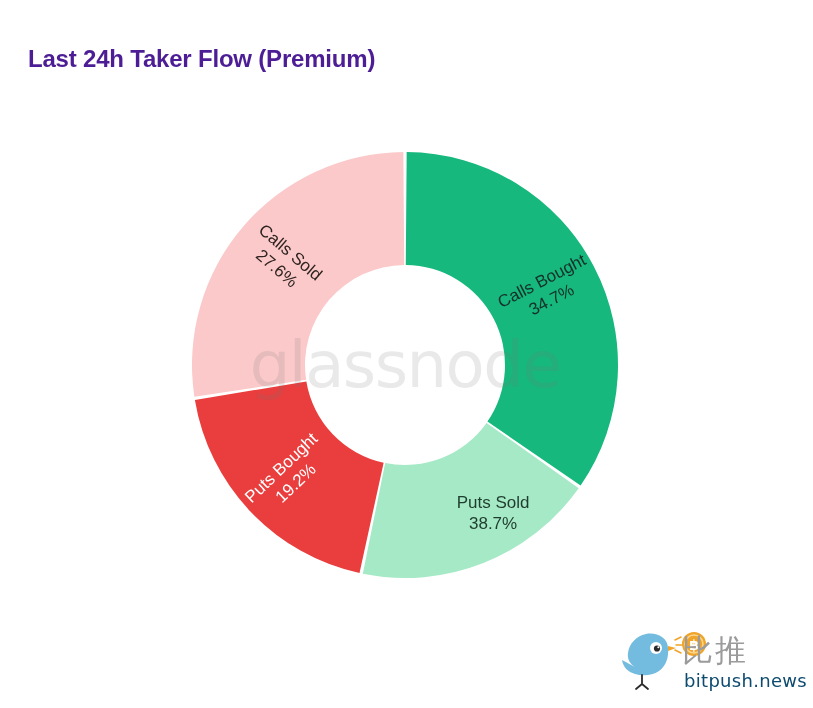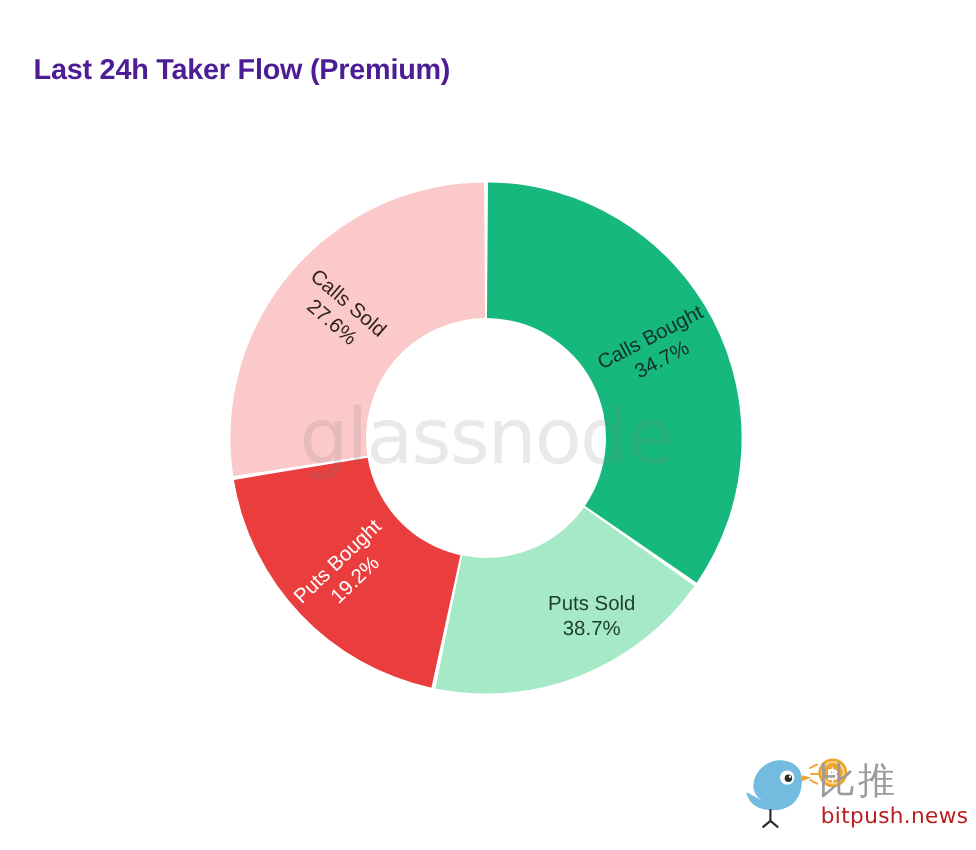--- a/index.html
+++ b/index.html
@@ -74,21 +74,21 @@
     color: #9b9b9b;
     letter-spacing: 2px;
     font-family: "DejaVu Sans", sans-serif;
     text-align: center;
   }
   #brand-url {
     position: absolute;
     left: 684px;
     top: 670px;
     font-size: 18px;
-    color: #b91c1c;
+    color: #0c4a6e;
     letter-spacing: 0.3px;
     font-family: "DejaVu Sans", sans-serif;
   }
 </style>
 </head>
 <body>
 
 <div id="chart-title">Last 24h Taker Flow (Premium)</div>
 
 <div id="donut-chart-area">

